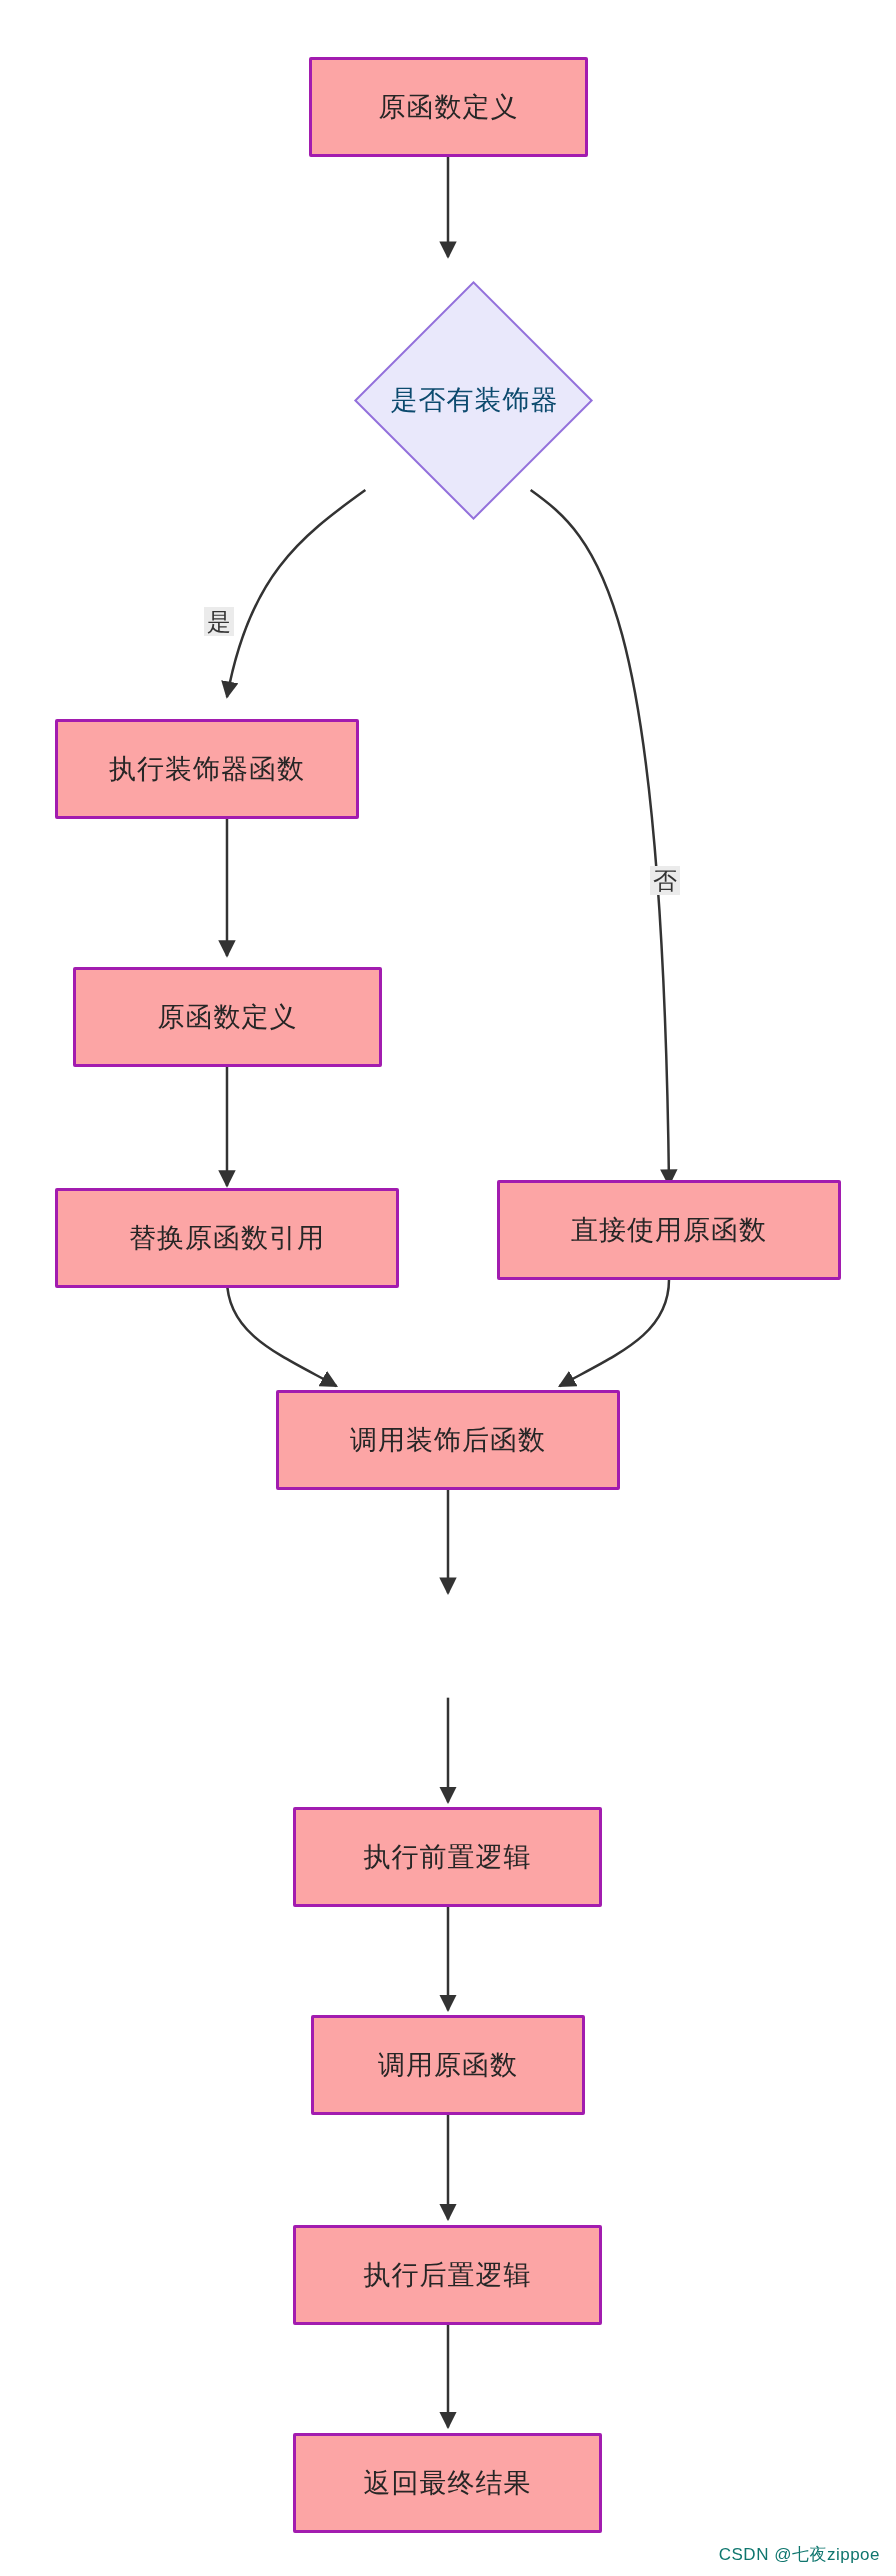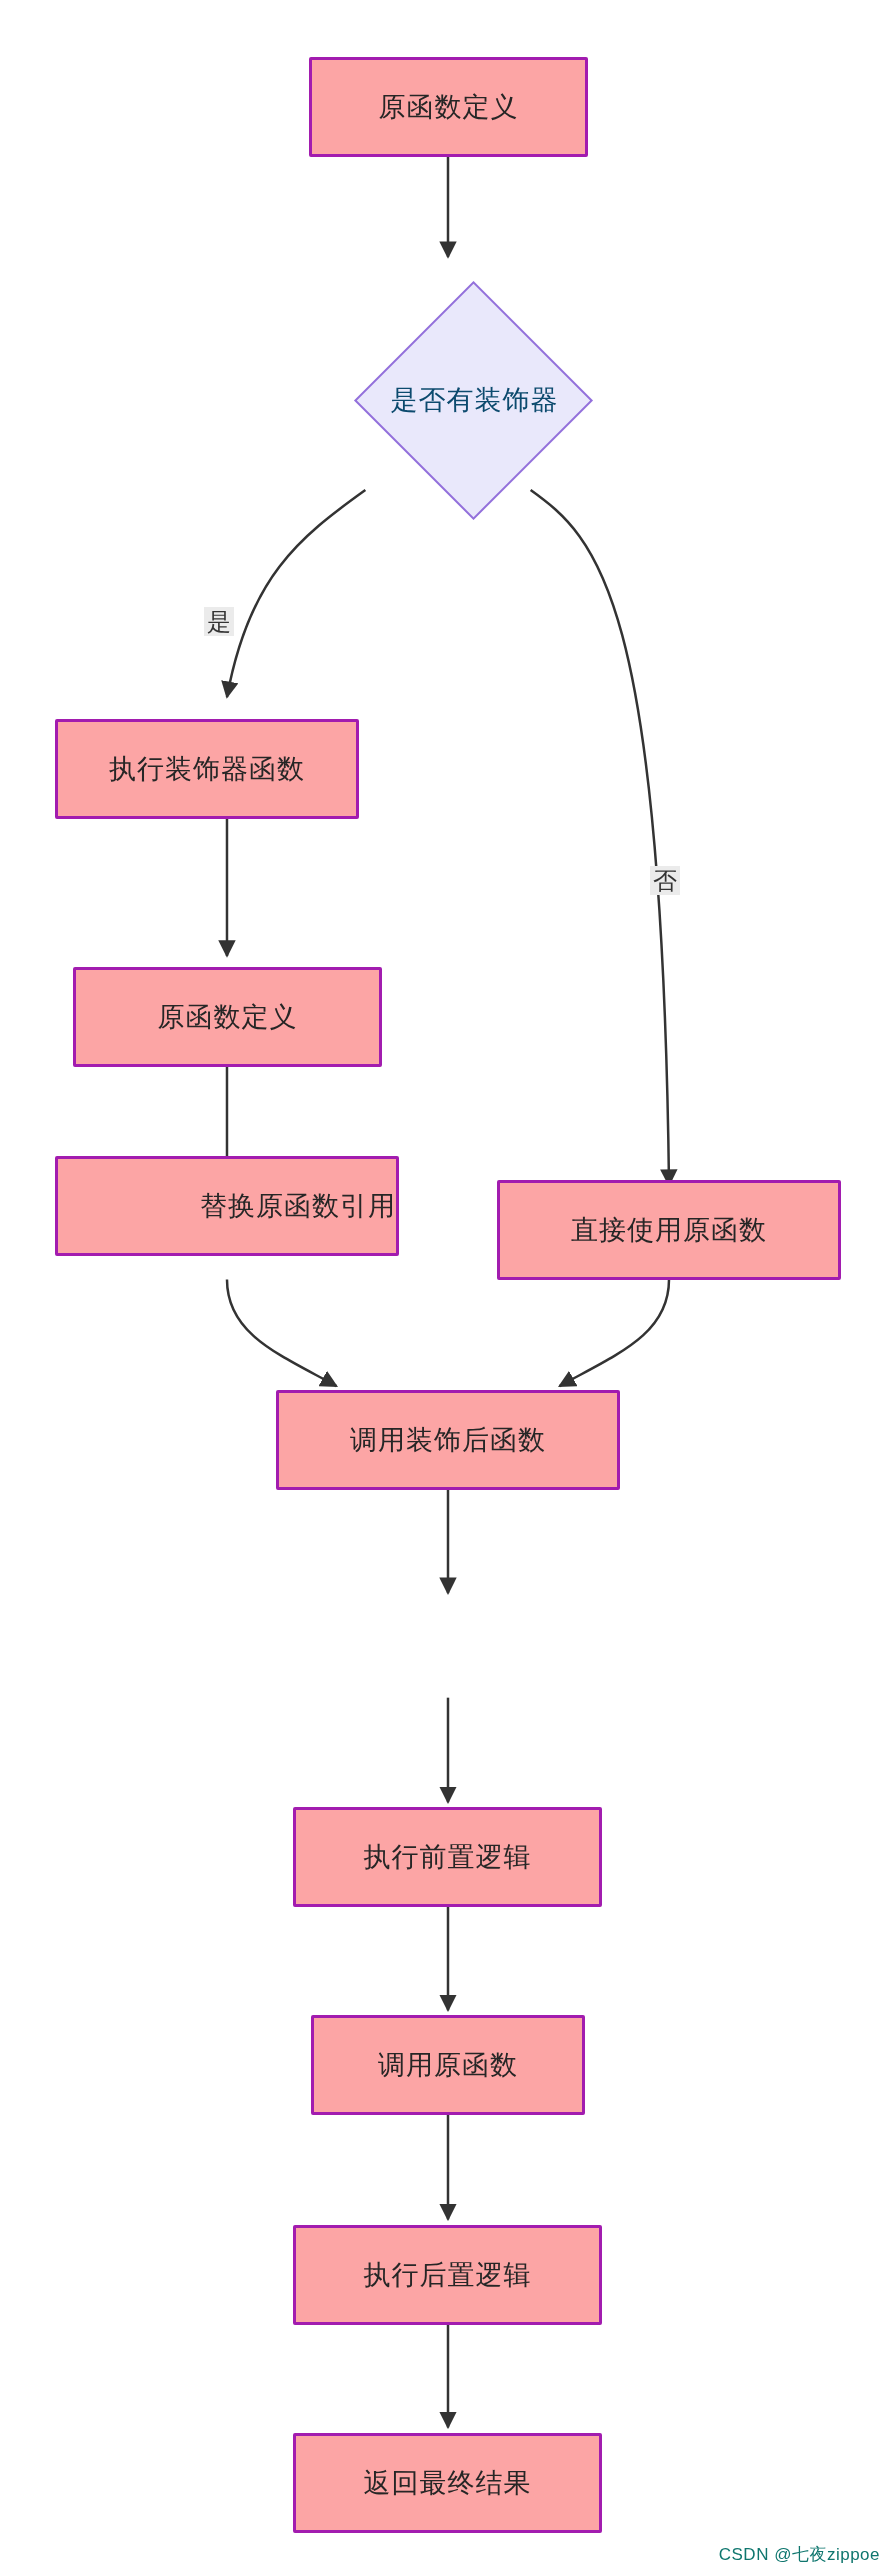--- a/index.html
+++ b/index.html
@@ -146,21 +146,21 @@
   </div>
 
   <div class="node" style="left:55px; top:719px; width:304px; height:100px;">
     <span class="node-label">执行装饰器函数</span>
   </div>
 
   <div class="node" style="left:73px; top:967px; width:309px; height:100px;">
     <span class="node-label">原函数定义</span>
   </div>
 
-  <div class="node" style="left:55px; top:1156px; width:344px; height:100px;justify-content:flex-end;">
+  <div class="node" style="left:55px; top:1188px; width:344px; height:100px;">
     <span class="node-label">替换原函数引用</span>
   </div>
 
   <div class="node" style="left:497px; top:1180px; width:344px; height:100px;">
     <span class="node-label">直接使用原函数</span>
   </div>
 
   <div class="node" style="left:276px; top:1390px; width:344px; height:100px;">
     <span class="node-label">调用装饰后函数</span>
   </div>

